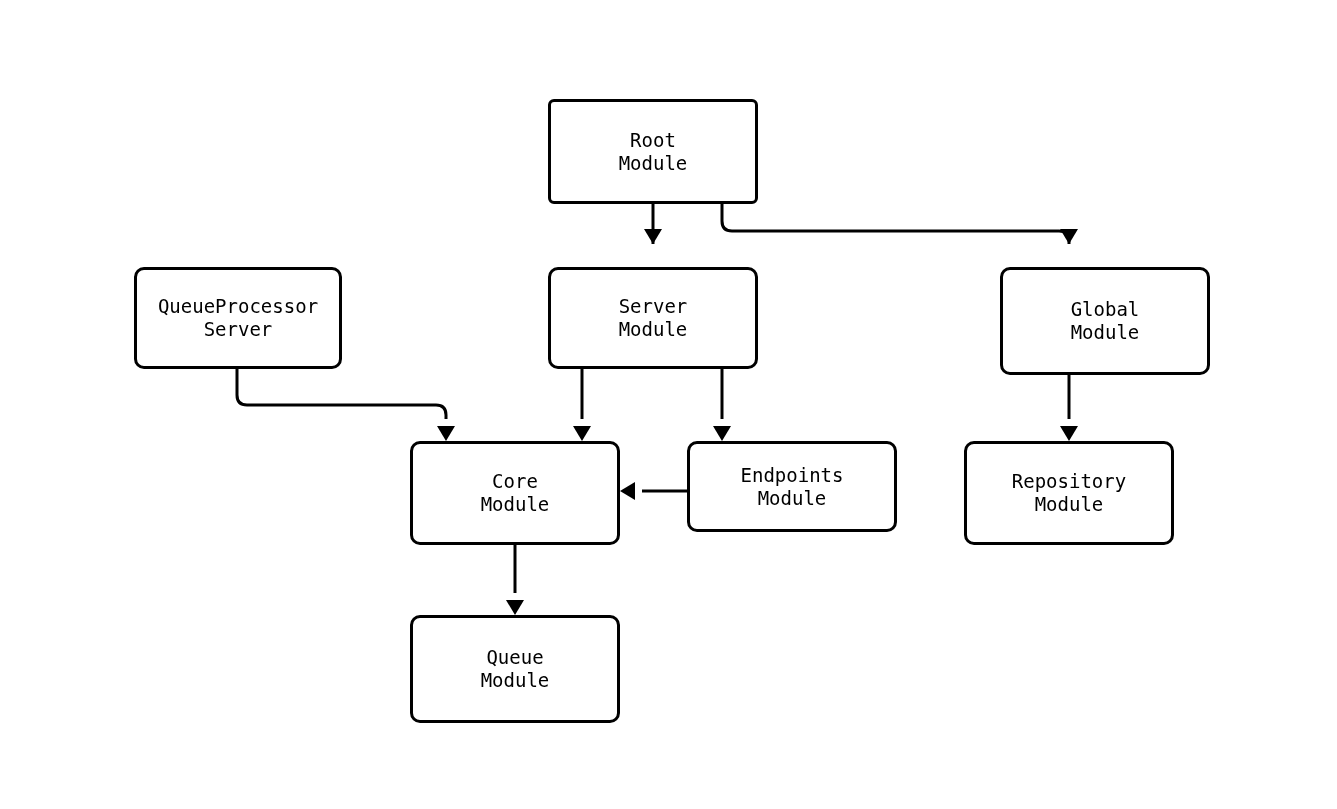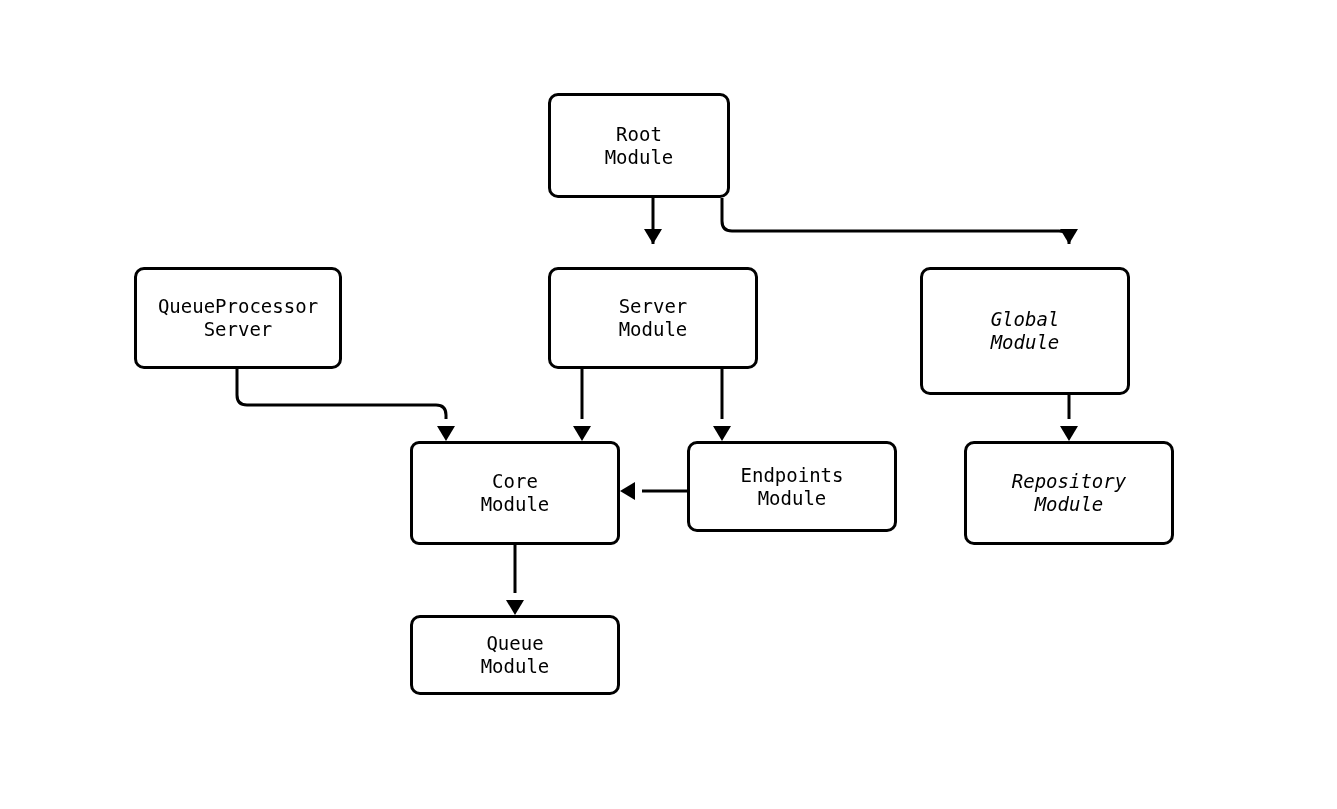--- a/index.html
+++ b/index.html
@@ -68,47 +68,47 @@
         <polygon points="573,426 591,426 582,441" fill="#000000"></polygon>
         <polygon points="713,426 731,426 722,441" fill="#000000"></polygon>
         <polygon points="437,426 455,426 446,441" fill="#000000"></polygon>
         <polygon points="635,482 635,500 620,491" fill="#000000"></polygon>
         <polygon points="1060,426 1078,426 1069,441" fill="#000000"></polygon>
         <polygon points="506,600 524,600 515,615" fill="#000000"></polygon>
       </g>
   </svg>
 
   <div id="node-layer">
-      <div class="node" style="left: 548px; top: 93px; width: 182px; height: 105px;">
+      <div class="node" style="left: 548px; top: 99px; width: 210px; height: 105px; border-radius: 6px;">
         <div class="node-label">Root
 Module</div>
       </div>
       <div class="node" style="left: 134px; top: 267px; width: 208px; height: 102px;">
         <div class="node-label">QueueProcessor
 Server</div>
       </div>
       <div class="node" style="left: 548px; top: 267px; width: 210px; height: 102px;">
         <div class="node-label">Server
 Module</div>
       </div>
-      <div class="node" style="left: 920px; top: 267px; width: 210px; height: 128px; font-style: italic;">
+      <div class="node" style="left: 1000px; top: 267px; width: 210px; height: 108px;">
         <div class="node-label">Global
 Module</div>
       </div>
-      <div class="node" style="left: 410px; top: 441px; width: 210px; height: 104px; border-radius: 9px;">
+      <div class="node" style="left: 410px; top: 441px; width: 210px; height: 104px;">
         <div class="node-label">Core
 Module</div>
       </div>
       <div class="node" style="left: 687px; top: 441px; width: 210px; height: 91px;">
         <div class="node-label">Endpoints
 Module</div>
       </div>
-      <div class="node" style="left: 964px; top: 441px; width: 210px; height: 104px; font-style: italic;">
+      <div class="node" style="left: 964px; top: 441px; width: 210px; height: 104px;">
         <div class="node-label">Repository
 Module</div>
       </div>
-      <div class="node" style="left: 410px; top: 615px; width: 210px; height: 80px;">
+      <div class="node" style="left: 410px; top: 615px; width: 210px; height: 108px;">
         <div class="node-label">Queue
 Module</div>
       </div>
     </div>
 
 </div>
 
 </body></html>

